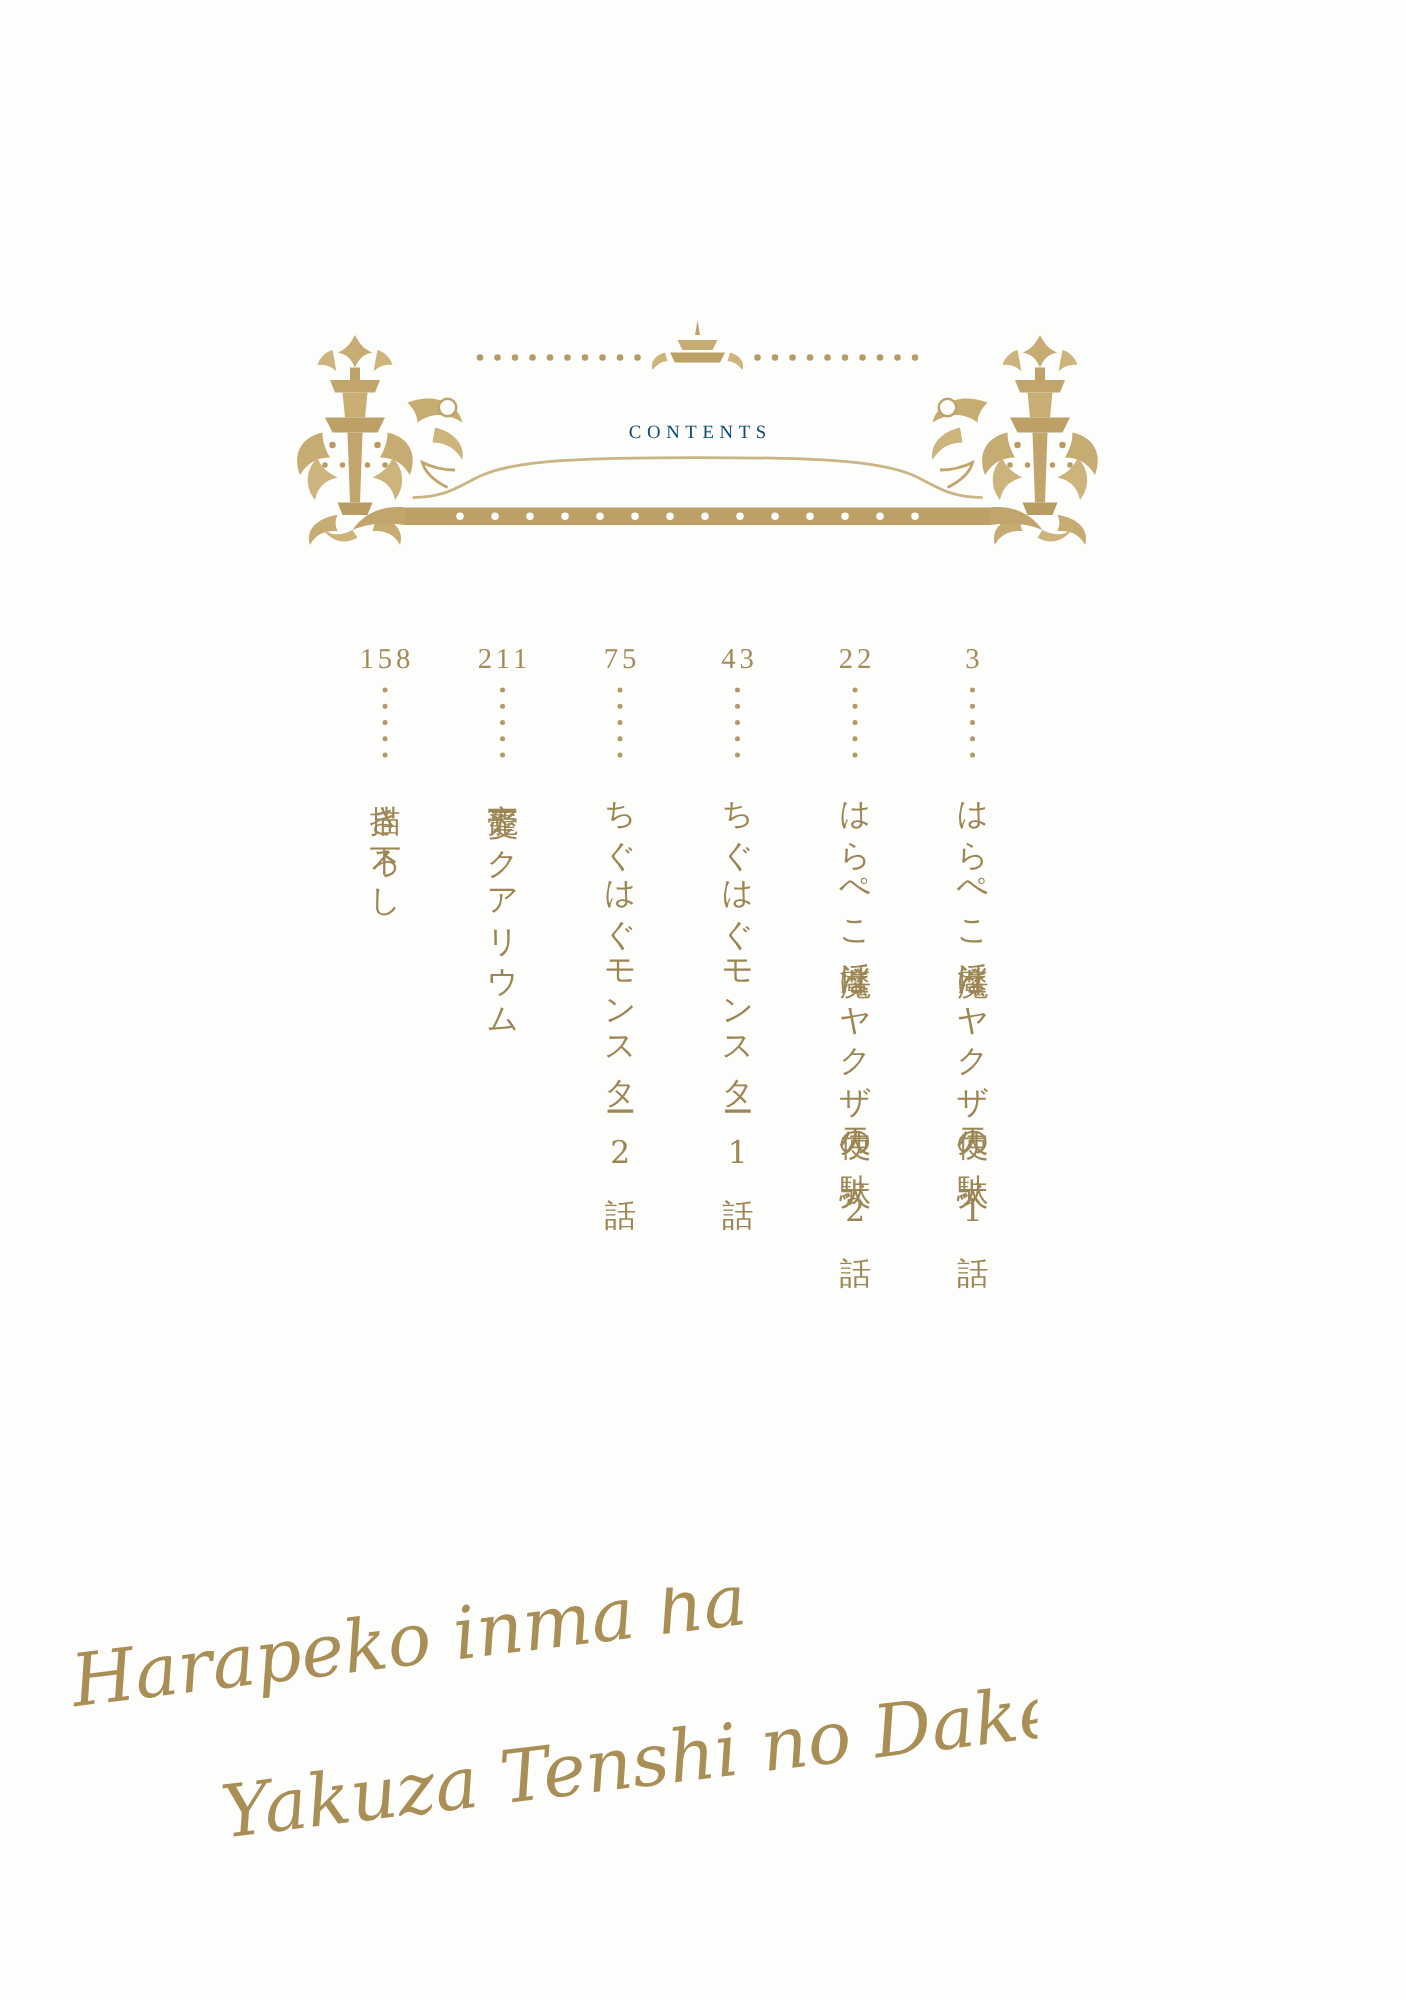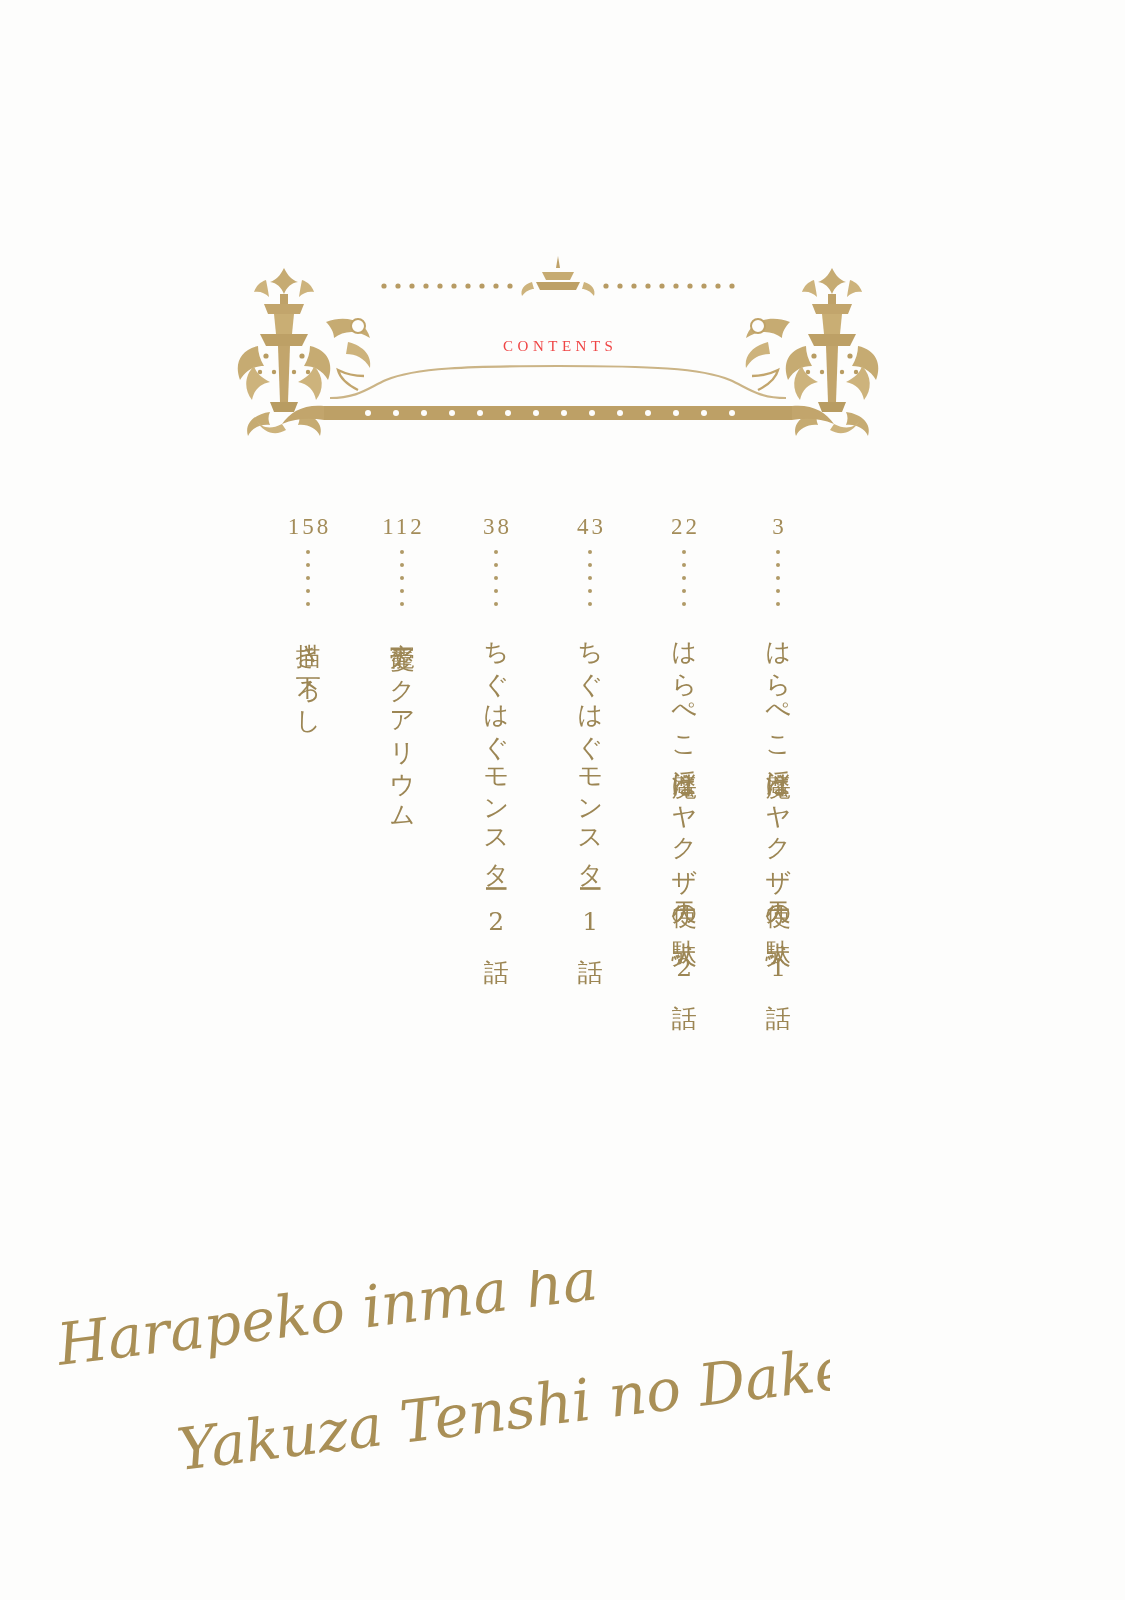--- a/index.html
+++ b/index.html
@@ -37,21 +37,21 @@
   }
   .contents-label {
     position: absolute;
     left: 0;
     top: 100px;
     width: 680px;
     text-align: center;
     font-family: "Liberation Serif", serif;
     font-size: 15px;
     letter-spacing: 4.5px;
-    color: #ef4444;
+    color: #0c4a6e;
     text-indent: 4.5px;
   }
 
   
   .toc {
     position: absolute;
     right: 300px;
     top: 515px;
     display: flex;
     flex-direction: row;
@@ -235,33 +235,33 @@
           <i></i>
           <i></i>
           <i></i>
           <i></i>
           <i></i>
         </div>
       <div class="toc-title">描き下ろし</div>
     </div>
 
     <div class="toc-entry">
-      <div class="toc-page">112</div>
+      <div class="toc-page">211</div>
       <div class="toc-dots">
           <i></i>
           <i></i>
           <i></i>
           <i></i>
           <i></i>
         </div>
       <div class="toc-title">寵愛アクアリウム</div>
     </div>
 
     <div class="toc-entry">
-      <div class="toc-page">38</div>
+      <div class="toc-page">75</div>
       <div class="toc-dots">
           <i></i>
           <i></i>
           <i></i>
           <i></i>
           <i></i>
         </div>
       <div class="toc-title">ちぐはぐモンスター　2話</div>
     </div>
 

